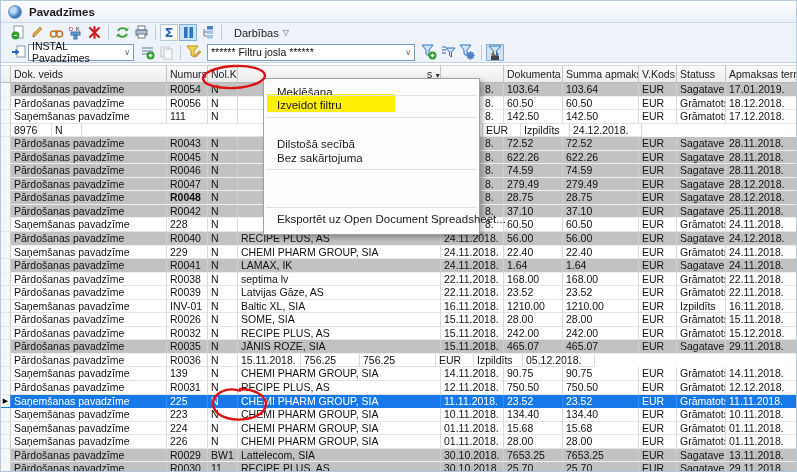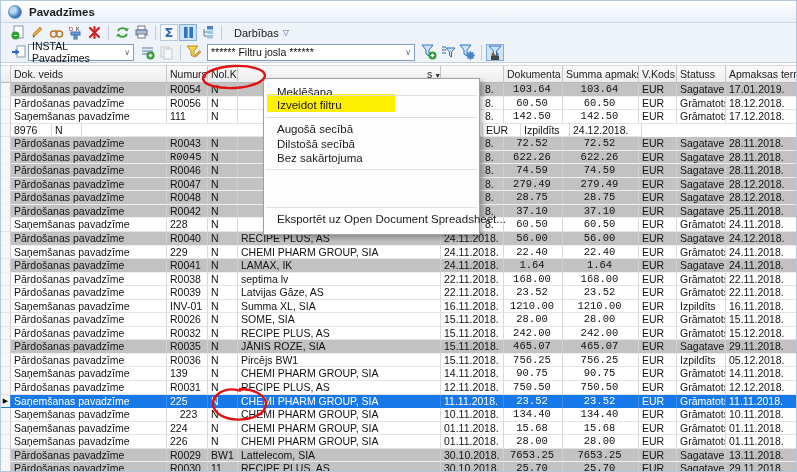--- a/index.html
+++ b/index.html
@@ -38,21 +38,21 @@
   .hcell { background:linear-gradient(#fafafa,#ececec); border-right:1px solid #c6c6c6;
     border-bottom:1px solid #b9b9b9; border-top:1px solid #d8d8d8;
     padding:2px 0 0 3px; white-space:nowrap; overflow:hidden; font-size:10.5px; color:#1b1b1b; }
   #rows { position:absolute; left:0; top:82px; width:797px; height:390px; overflow:hidden; z-index:1; }
   .grow { display:flex; width:797px; height:13.55px; }
   .cell { border-right:1px solid #d9d9d9; padding:1px 0 0 3px; white-space:nowrap; overflow:hidden;
     font-size:10.5px; line-height:11.5px; }
   .grow.white .cell { background:#fff; border-bottom:1px solid #e4e4e4; }
   .grow.gray  .cell { background:#c2c2c2; border-bottom:1px solid #efefef; border-right-color:#cfcfcf; }
   .grow.selected .cell { background:#1778ea; color:#fff; border-bottom:1px solid #1778ea; border-right-color:#3c8eee; }
-  .cell.r { text-align:center; padding-right:5px;font-family:Liberation Mono, monospace; }
+  .cell.r { text-align:left; padding-right:5px; }
   .cell.gutter { background:#f6f6f6 !important; border-right:1px solid #cfcfcf; color:#000;
     font-size:7px; line-height:12px; text-align:center; padding:0; }
   .grow.selected .cell.gutter { background:#f6f6f6 !important; color:#000; }
   .cell.tail { padding-left:44px; }
   #sort-fragment { position:absolute; left:426px; top:67px; z-index:2; font-size:10.5px; color:#1b1b1b; }
   #sort-fragment .tri { font-size:7px; color:#333; margin-left:2px; }
 
   
   #menu { position:absolute; left:262px; top:77px; width:217px; height:157px; background:#fdfdfd;
     border:1px solid #a0a0a0; box-shadow:3px 3px 5px rgba(0,0,0,.28); z-index:5; }
@@ -321,21 +321,21 @@
         <div class="cell tail" style="width: 63px;">8.</div>
         <div class="cell r" style="width: 59px;">72.52</div>
         <div class="cell r" style="width: 76px;">72.52</div>
         <div class="cell" style="width: 38px;">EUR</div>
         <div class="cell" style="width: 49px;">Sagatave</div>
         <div class="cell" style="width: 72px;">28.11.2018.</div>
       </div>
       <div class="grow gray">
         <div class="cell gutter" style="width: 10px;"></div>
         <div class="cell" style="width: 156px;">Pārdošanas pavadzīme</div>
-        <div class="cell" style="width: 41px; font-family: Liberation Mono, monospace;">R0045</div>
+        <div class="cell" style="width: 41px;">R0045</div>
         <div class="cell" style="width: 30px;">N</div>
         <div class="cell" style="width: 203px;"></div>
         <div class="cell tail" style="width: 63px;">8.</div>
         <div class="cell r" style="width: 59px;">622.26</div>
         <div class="cell r" style="width: 76px;">622.26</div>
         <div class="cell" style="width: 38px;">EUR</div>
         <div class="cell" style="width: 49px;">Sagatave</div>
         <div class="cell" style="width: 72px;">28.11.2018.</div>
       </div>
       <div class="grow gray">
@@ -360,21 +360,21 @@
         <div class="cell tail" style="width: 63px;">8.</div>
         <div class="cell r" style="width: 59px;">279.49</div>
         <div class="cell r" style="width: 76px;">279.49</div>
         <div class="cell" style="width: 38px;">EUR</div>
         <div class="cell" style="width: 49px;">Sagatave</div>
         <div class="cell" style="width: 72px;">28.12.2018.</div>
       </div>
       <div class="grow gray">
         <div class="cell gutter" style="width: 10px;"></div>
         <div class="cell" style="width: 156px;">Pārdošanas pavadzīme</div>
-        <div class="cell" style="width: 41px;">R0048</div>
+        <div class="cell" style="width: 41px; font-weight: bold;">R0048</div>
         <div class="cell" style="width: 30px;">N</div>
         <div class="cell" style="width: 203px;"></div>
         <div class="cell tail" style="width: 63px;">8.</div>
         <div class="cell r" style="width: 59px;">28.75</div>
         <div class="cell r" style="width: 76px;">28.75</div>
         <div class="cell" style="width: 38px;">EUR</div>
         <div class="cell" style="width: 49px;">Sagatave</div>
         <div class="cell" style="width: 72px;">28.12.2018.</div>
       </div>
       <div class="grow gray">
@@ -466,21 +466,21 @@
         <div class="cell r" style="width: 76px;">23.52</div>
         <div class="cell" style="width: 38px;">EUR</div>
         <div class="cell" style="width: 49px;">Grāmatots</div>
         <div class="cell" style="width: 72px;">22.11.2018.</div>
       </div>
       <div class="grow white">
         <div class="cell gutter" style="width: 10px;"></div>
         <div class="cell" style="width: 156px;">Saņemšanas pavadzīme</div>
         <div class="cell" style="width: 41px;">INV-01</div>
         <div class="cell" style="width: 30px;">N</div>
-        <div class="cell" style="width: 203px;">Summa XL, SIA</div>
+        <div class="cell" style="width: 203px;">Baltic XL, SIA</div>
         <div class="cell" style="width: 63px;">16.11.2018.</div>
         <div class="cell r" style="width: 59px;">1210.00</div>
         <div class="cell r" style="width: 76px;">1210.00</div>
         <div class="cell" style="width: 38px;">EUR</div>
         <div class="cell" style="width: 49px;">Izpildīts</div>
         <div class="cell" style="width: 72px;">16.11.2018.</div>
       </div>
       <div class="grow white">
         <div class="cell gutter" style="width: 10px;"></div>
         <div class="cell" style="width: 156px;">Pārdošanas pavadzīme</div>
@@ -518,21 +518,20 @@
         <div class="cell r" style="width: 76px;">465.07</div>
         <div class="cell" style="width: 38px;">EUR</div>
         <div class="cell" style="width: 49px;">Sagatave</div>
         <div class="cell" style="width: 72px;">29.11.2018.</div>
       </div>
       <div class="grow white">
         <div class="cell gutter" style="width: 10px;"></div>
         <div class="cell" style="width: 156px;">Pārdošanas pavadzīme</div>
         <div class="cell" style="width: 41px;">R0036</div>
         <div class="cell" style="width: 30px;">N</div>
-        <div class="cell" style="width: 203px;">Pircējs BW1</div>
         <div class="cell" style="width: 63px;">15.11.2018.</div>
         <div class="cell r" style="width: 59px;">756.25</div>
         <div class="cell r" style="width: 76px;">756.25</div>
         <div class="cell" style="width: 38px;">EUR</div>
         <div class="cell" style="width: 49px;">Izpildīts</div>
         <div class="cell" style="width: 72px;">05.12.2018.</div>
       </div>
       <div class="grow white">
         <div class="cell gutter" style="width: 10px;"></div>
         <div class="cell" style="width: 156px;">Saņemšanas pavadzīme</div>
@@ -568,21 +567,21 @@
         <div class="cell" style="width: 63px;">11.11.2018.</div>
         <div class="cell r" style="width: 59px;">23.52</div>
         <div class="cell r" style="width: 76px;">23.52</div>
         <div class="cell" style="width: 38px;">EUR</div>
         <div class="cell" style="width: 49px;">Grāmatots</div>
         <div class="cell" style="width: 72px;">11.11.2018.</div>
       </div>
       <div class="grow white">
         <div class="cell gutter" style="width: 10px;"></div>
         <div class="cell" style="width: 156px;">Saņemšanas pavadzīme</div>
-        <div class="cell" style="width: 41px; text-align: center;">223</div>
+        <div class="cell" style="width: 41px;">223</div>
         <div class="cell" style="width: 30px;">N</div>
         <div class="cell" style="width: 203px;">CHEMI PHARM GROUP, SIA</div>
         <div class="cell" style="width: 63px;">10.11.2018.</div>
         <div class="cell r" style="width: 59px;">134.40</div>
         <div class="cell r" style="width: 76px;">134.40</div>
         <div class="cell" style="width: 38px;">EUR</div>
         <div class="cell" style="width: 49px;">Grāmatots</div>
         <div class="cell" style="width: 72px;">10.11.2018.</div>
       </div>
       <div class="grow white">
@@ -636,21 +635,20 @@
         <div class="cell" style="width: 38px;">EUR</div>
         <div class="cell" style="width: 49px;">Sagatave</div>
         <div class="cell" style="width: 72px;">29.11.2018.</div>
       </div>
     </div>
 
   <div id="menu">
     <div id="menu-highlight" style="background: rgb(255, 239, 0);"></div>
   <div class="mitem" style="top: 5px;">Meklēšana</div>
       <div class="mitem" style="top: 18px;">Izveidot filtru</div>
-      <div class="mitem" style="top: 42px;">Augošā secībā</div>
       <div class="mitem" style="top: 57px;">Dilstošā secībā</div>
       <div class="mitem" style="top: 71px;">Bez sakārtojuma</div>
       <div class="mitem" style="top: 132px;">Eksportēt uz Open Document Spreadsheet...</div>
       <div class="msep" style="top: 15.5px;"></div>
       <div class="msep" style="top: 37.5px;"></div>
       <div class="msep" style="top: 89.5px;"></div>
       <div class="msep" style="top: 127.5px;"></div>
     </div>
 
   <svg id="annot">

